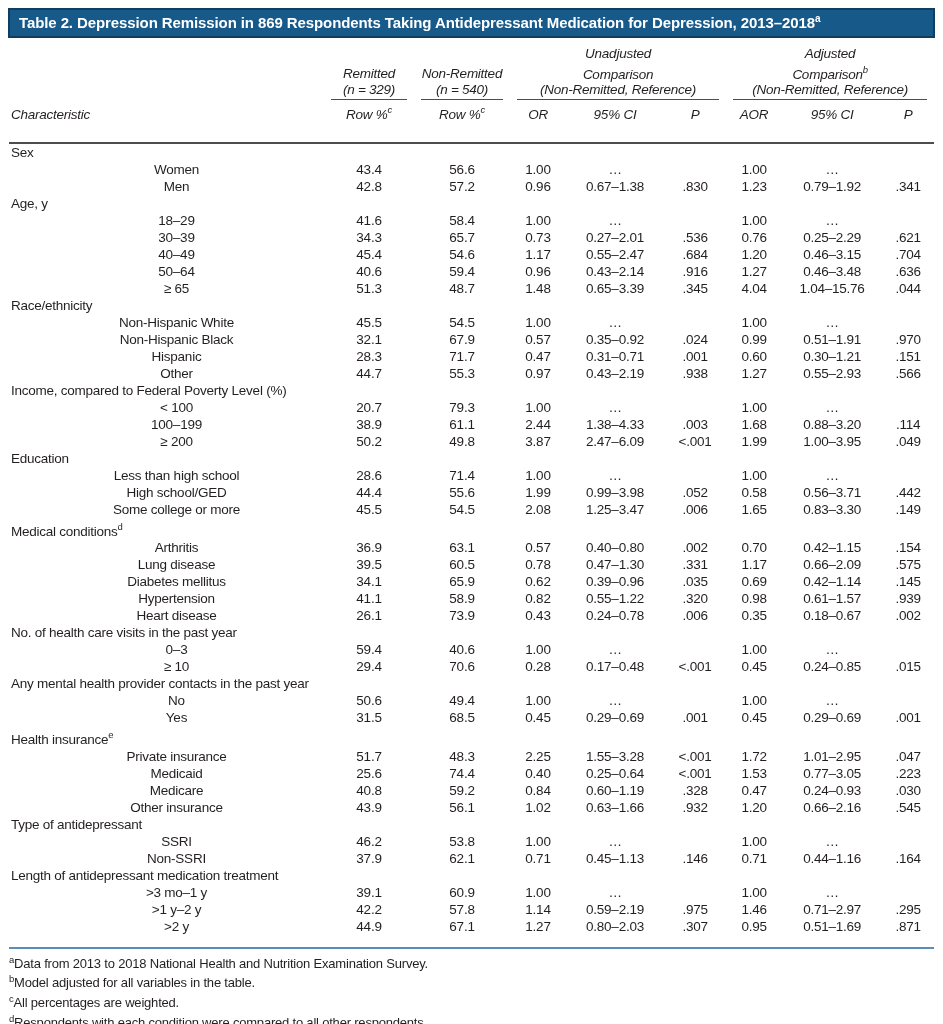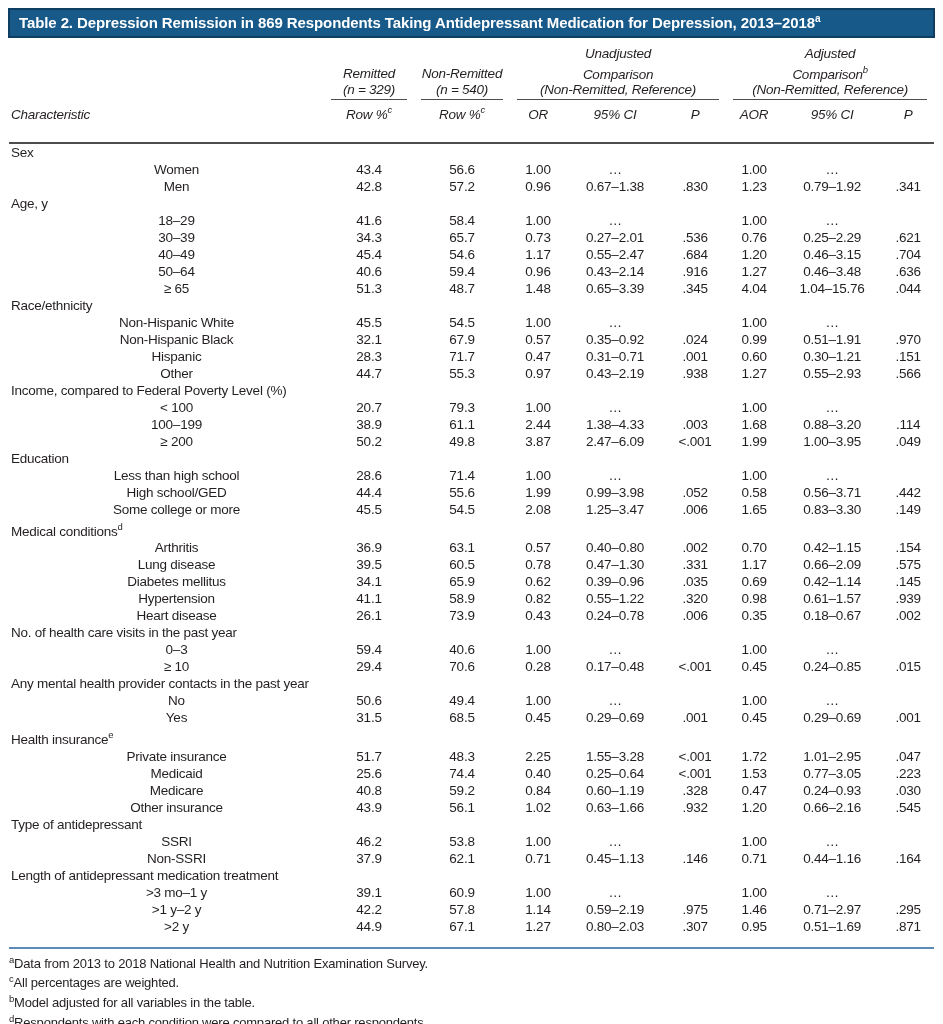--- a/index.html
+++ b/index.html
@@ -533,19 +533,19 @@
           <td class="val">.307</td>
           <td class="val">0.95</td>
           <td class="val">0.51–1.69</td>
           <td class="val">.871</td>
         </tr>
       </tbody>
   </table>
 
   <div class="footnotes">
       <div class="footnote-line"><sup>a</sup>Data from 2013 to 2018 National Health and Nutrition Examination Survey.</div>
+      <div class="footnote-line"><sup>b</sup>Model adjusted for all variables in the table.</div>
       <div class="footnote-line"><sup>c</sup>All percentages are weighted.</div>
-      <div class="footnote-line"><sup>b</sup>Model adjusted for all variables in the table.</div>
       <div class="footnote-line"><sup>d</sup>Respondents with each condition were compared to all other respondents.</div>
       <div class="footnote-line"><sup>e</sup>Respondents with each type of health insurance were compared to all other respondents.</div>
     </div>
 
 </div>
 
 </body></html>

